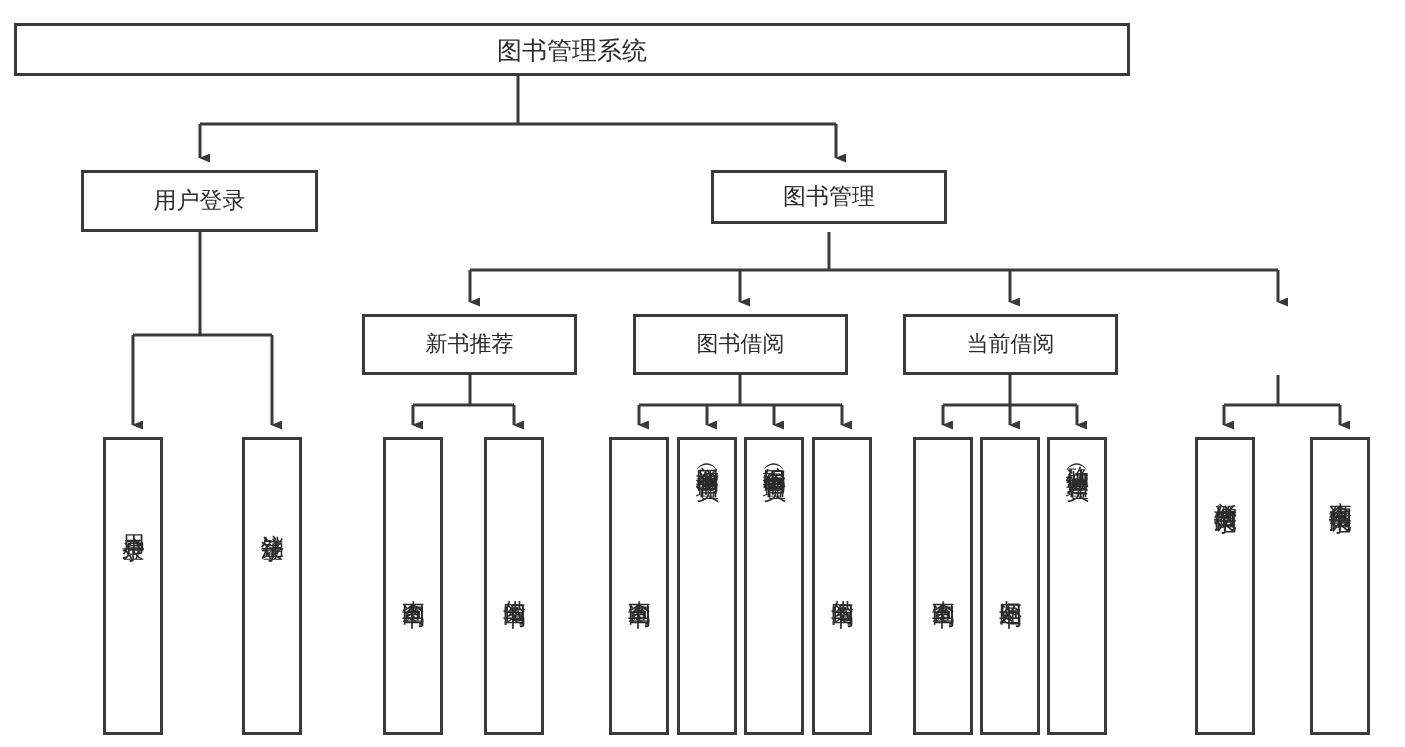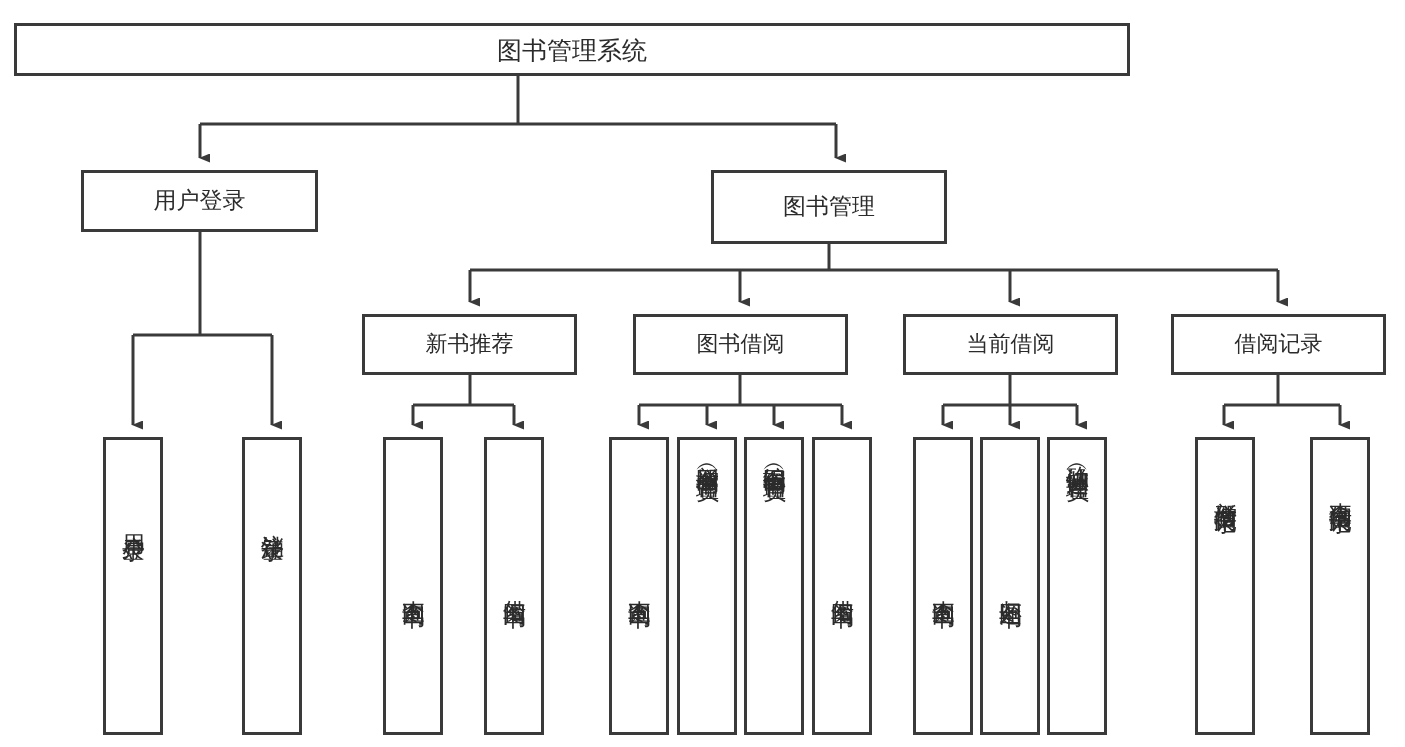--- a/index.html
+++ b/index.html
@@ -118,26 +118,25 @@
       <path d="M 1278,375 L 1278,405"></path>
       <path d="M 1224,405 L 1340,405"></path>
       <path d="M 1224,405 L 1224,425" marker-end="url(#arrowhead)"></path>
       <path d="M 1340,405 L 1340,425" marker-end="url(#arrowhead)"></path>
     </g>
   </svg>
 
   <div class="node root" style="left:14px; top:13px; width:1116px; height:53px;margin-top:10px;">图书管理系统</div>
 
   <div class="node lvl1" style="left:81px; top:170px; width:237px; height:62px;">用户登录</div>
-  <div class="node lvl1" style="left:711px; top:170px; width:236px; height:74px;">图书管理</div>
+  <div class="node lvl1" style="left:711px; top:170px; width:236px; height:54px;">图书管理</div>
 
   <div class="node lvl2" style="left:362px; top:314px; width:215px; height:61px;text-align:center;">新书推荐</div>
   <div class="node lvl2" style="left:633px; top:314px; width:215px; height:61px;">图书借阅</div>
   <div class="node lvl2" style="left:903px; top:314px; width:215px; height:61px;text-align:center;">当前借阅</div>
-  <div class="node lvl2" style="left:1171px; top:314px; width:215px; height:61px;">借阅记录</div>
 
   <div class="node leaf top-align" style="left:103px; top:437px; width:60px; height:298px; padding-top:76px;">用户登录</div>
   <div class="node leaf top-align" style="left:242px; top:437px; width:60px; height:298px; padding-top:76px;">注销登录</div>
 
   <div class="node leaf" style="left:383px; top:437px; width:60px; height:298px;">查询图书</div>
   <div class="node leaf" style="left:484px; top:437px; width:60px; height:298px;">借阅图书</div>
 
   <div class="node leaf" style="left:609px; top:437px; width:60px; height:298px;">查询图书</div>
   <div class="node leaf top-align" style="left:677px; top:437px; width:60px; height:298px; padding-top:8px;">新增图书（管理员）</div>
   <div class="node leaf top-align" style="left:744px; top:437px; width:60px; height:298px; padding-top:8px;">编辑图书（管理员）</div>

